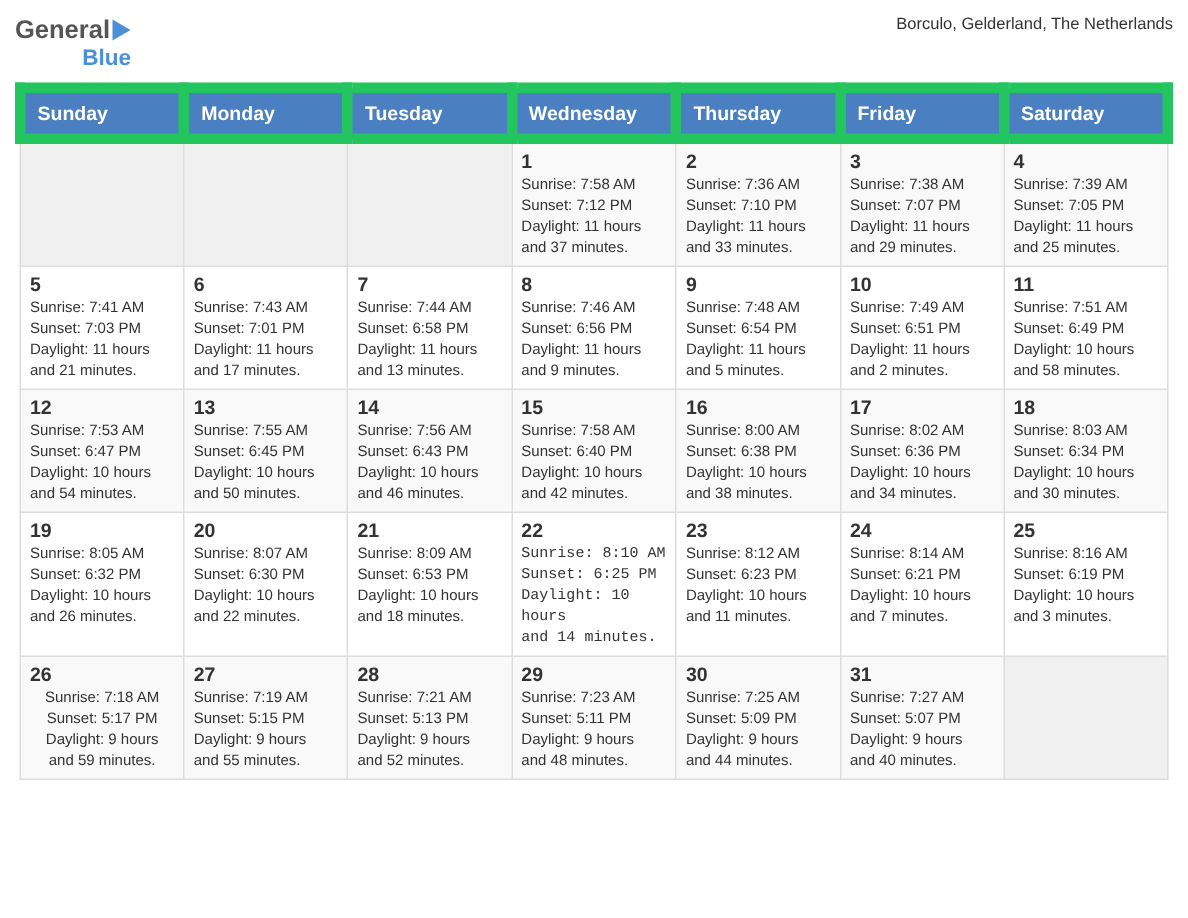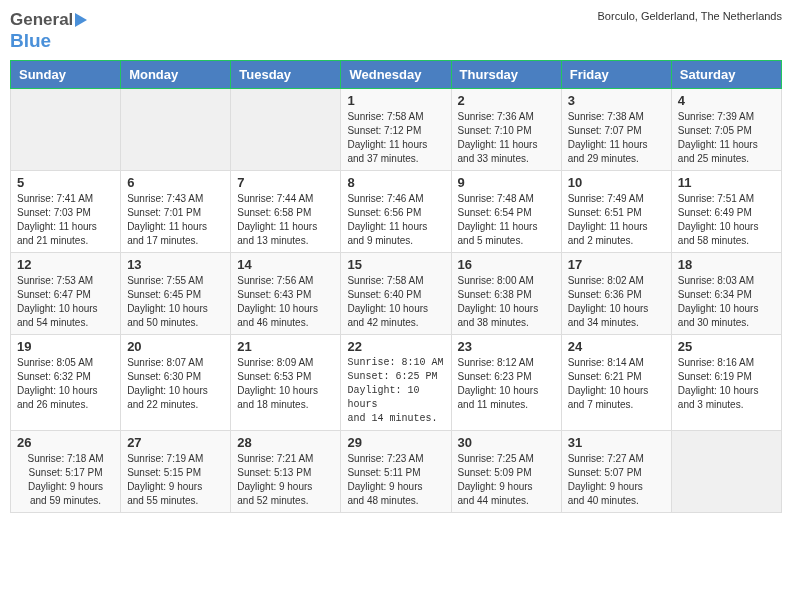--- a/index.html
+++ b/index.html
@@ -12,21 +12,21 @@
     }
     .header {
       display: flex;
       justify-content: space-between;
       align-items: flex-start;
       margin-bottom: 8px;
     }
     .logo {
       display: flex;
       flex-direction: column;
-      align-items: flex-start;
+      align-items: flex-end;
     }
     .title-block {
       text-align: right;
     }
     .month-title {
       font-size: 32px;
       font-weight: bold;
       color: #333;
     }
     .location-title {
@@ -37,21 +37,21 @@
       width: 100%;
       border-collapse: collapse;
       border: 1px solid #ccc;
     }
     .calendar th {
       background-color: #4a7fc1;
       color: white;
       text-align: left;
       padding: 6px 8px;
       font-size: 13px;
-      border: 1px solid #22c55e;
+      border: 7px solid #22c55e;
     }
     .calendar td {
       vertical-align: top;
       padding: 4px 6px;
       border: 1px solid #ddd;
       width: 110px;
       min-height: 80px;
       font-size: 10.5px;
       color: #333;
       background: #fff;
@@ -80,21 +80,21 @@
       display: flex;
       align-items: center;
       gap: 0px;
     }
     .logo-text-general {
       font-size: 17px;
       font-weight: bold;
       color: #555;
     }
     .logo-text-blue {
-      font-size: 19px;
+      font-size: 15px;
       font-weight: bold;
       color: #4a90d9;
     }
     .logo-arrow {
       width: 0;
       height: 0;
       border-top: 7px solid transparent;
       border-bottom: 7px solid transparent;
       border-left: 12px solid #4a90d9;
       display: inline-block;

